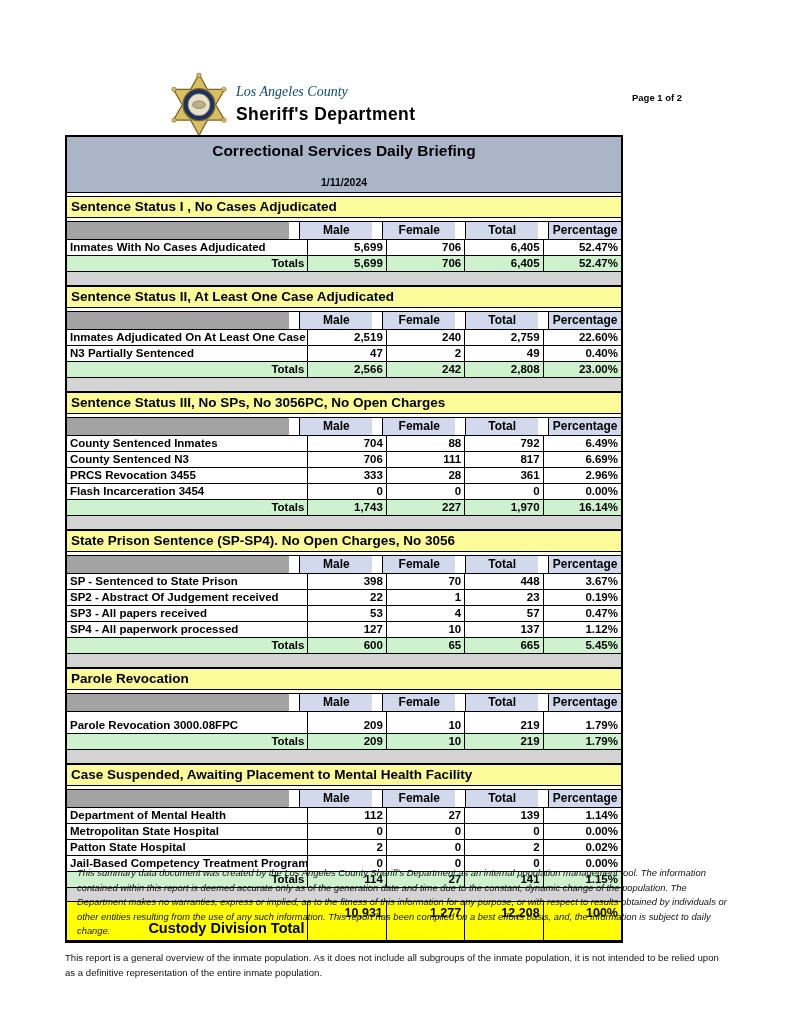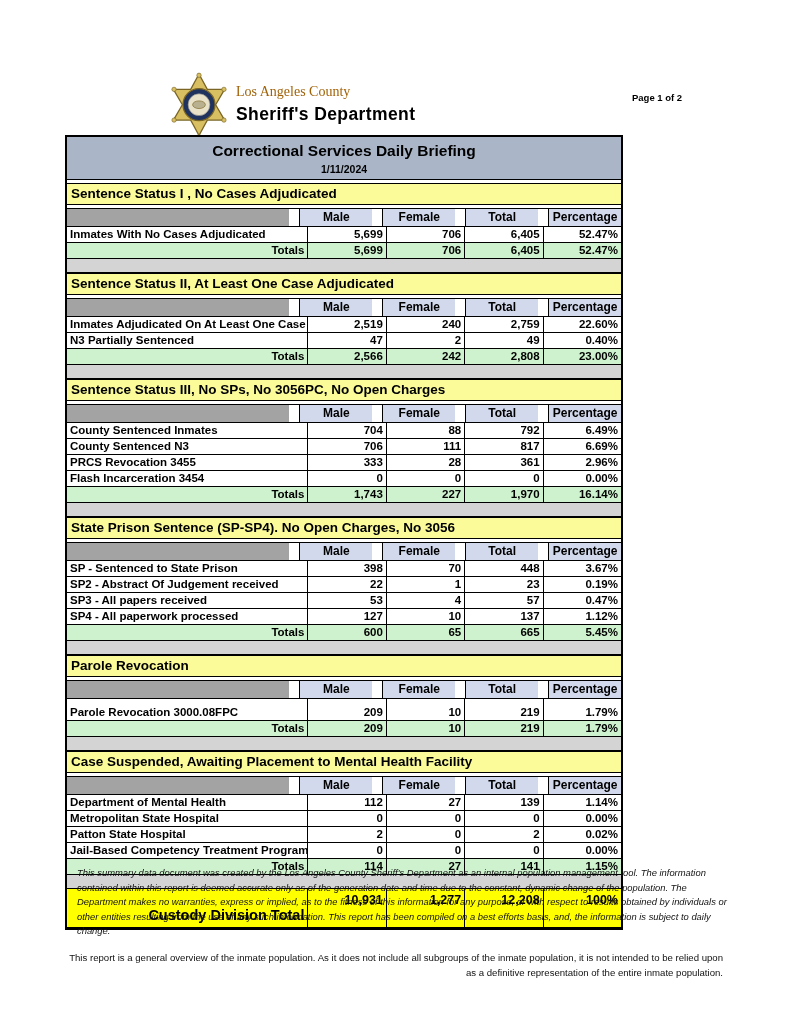--- a/index.html
+++ b/index.html
@@ -12,50 +12,50 @@
     --grand-total:#ffff00;
     --border:#000000;
   }
   html,body{margin:0;padding:0;background:#ffffff;}
   body{font-family:"Liberation Sans",sans-serif;color:#000;}
   .page{position:relative;width:791px;height:1024px;background:#fff;overflow:hidden;}
 
   
   .logo{position:absolute;left:167px;top:72px;width:64px;height:68px;}
   .agency{position:absolute;left:236px;top:84px;line-height:1.1;}
-  .agency-line1{font-family:"Liberation Serif",serif;font-size:14px;color:#a16207;}
+  .agency-line1{font-family:"Liberation Serif",serif;font-style:italic;font-size:14px;color:#0c4a6e;}
   .agency-line2{font-weight:bold;font-size:17.5px;letter-spacing:0.4px;color:#000;margin-top:6px;}
   .page-label{position:absolute;left:632px;top:92px;font-size:9.5px;font-weight:bold;}
 
   
   .report{position:absolute;left:65px;top:135px;width:558px;border:2px solid var(--border);box-sizing:border-box;background:#fff;}
   .title-bar{background:var(--title-bar);text-align:center;padding:5px 0 4px;border-bottom:1px solid var(--border);}
   .title-main{font-size:15.5px;font-weight:bold;}
-  .title-date{font-size:10.5px;font-weight:bold;margin-top:3px;}
+  .title-date{font-size:10.5px;font-weight:bold;margin-top:16px;}
   .gap{height:3px;background:#fff;}
   .sec-title{background:var(--section-header);font-weight:bold;font-size:13.5px;padding:2px 4px 3px;border-top:1px solid var(--border);border-bottom:1px solid var(--border);}
   .row{display:flex;border-bottom:1px solid var(--border);}
   .row.colhdr{border-top:1px solid var(--border);gap:10px;}
   .cell{box-sizing:border-box;padding:1px 3px 2px;font-size:11.5px;font-weight:bold;overflow:hidden;white-space:nowrap;}
   .cell + .cell{border-left:1px solid var(--border);}
   .lbl{width:43.4%;text-align:left;}
   .num{width:14.15%;text-align:right;}
   .colhdr .lbl{background:var(--column-header-spacer);}
   .colhdr .num{background:var(--column-header);text-align:center;font-size:12px;}
   .data .cell{background:#fff;}
   .row.tall .cell{padding-top:7px;}
   .totals-row .cell{background:var(--totals-row);}
   .totals-row .lbl{text-align:right;}
   .spacer{height:13px;background:var(--spacer);border-bottom:1px solid var(--border);}
   .grand .cell{background:var(--grand-total);padding-top:4px;padding-bottom:4px;font-size:12.5px;}
   .grand .lbl{text-align:right;font-size:14.5px;padding-top:18px;}
 
   
   .disclaimer{position:absolute;left:77px;top:866px;width:652px;font-size:9.4px;font-style:italic;line-height:1.55;color:#111;}
-  .note{position:absolute;left:65px;top:950px;width:658px;font-size:9.6px;line-height:1.6;color:#111;text-align:right;}
+  .note{position:absolute;left:65px;top:950px;width:658px;font-size:9.6px;line-height:1.6;color:#111;}
 </style>
 </head>
 <body>
 
 <div class="page">
 
   <div class="logo">
     <svg viewBox="0 0 100 104" width="64" height="68">
       <polygon points="50,2 63,26 90,26 76,50 90,74 63,74 50,98 37,74 10,74 24,50 10,26 37,26" fill="#d8bf62" stroke="#7a6524" stroke-width="2" stroke-linejoin="round"></polygon>
       <circle cx="50" cy="4" r="3.4" fill="#d8bf62" stroke="#7a6524" stroke-width="1"></circle>

